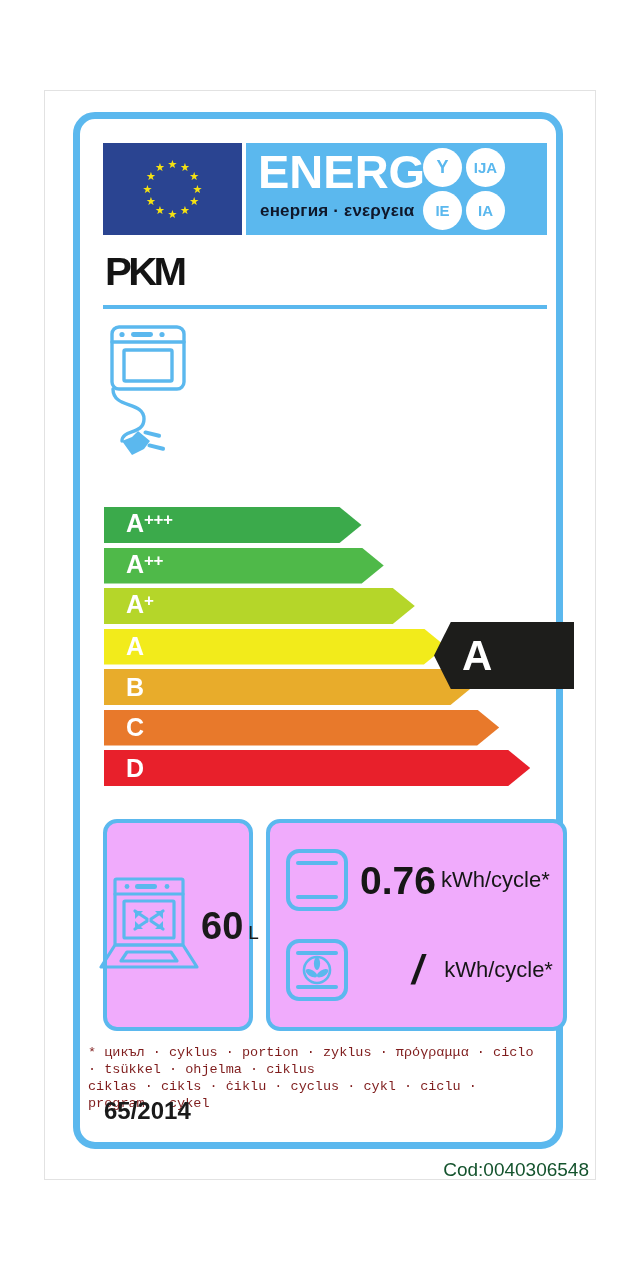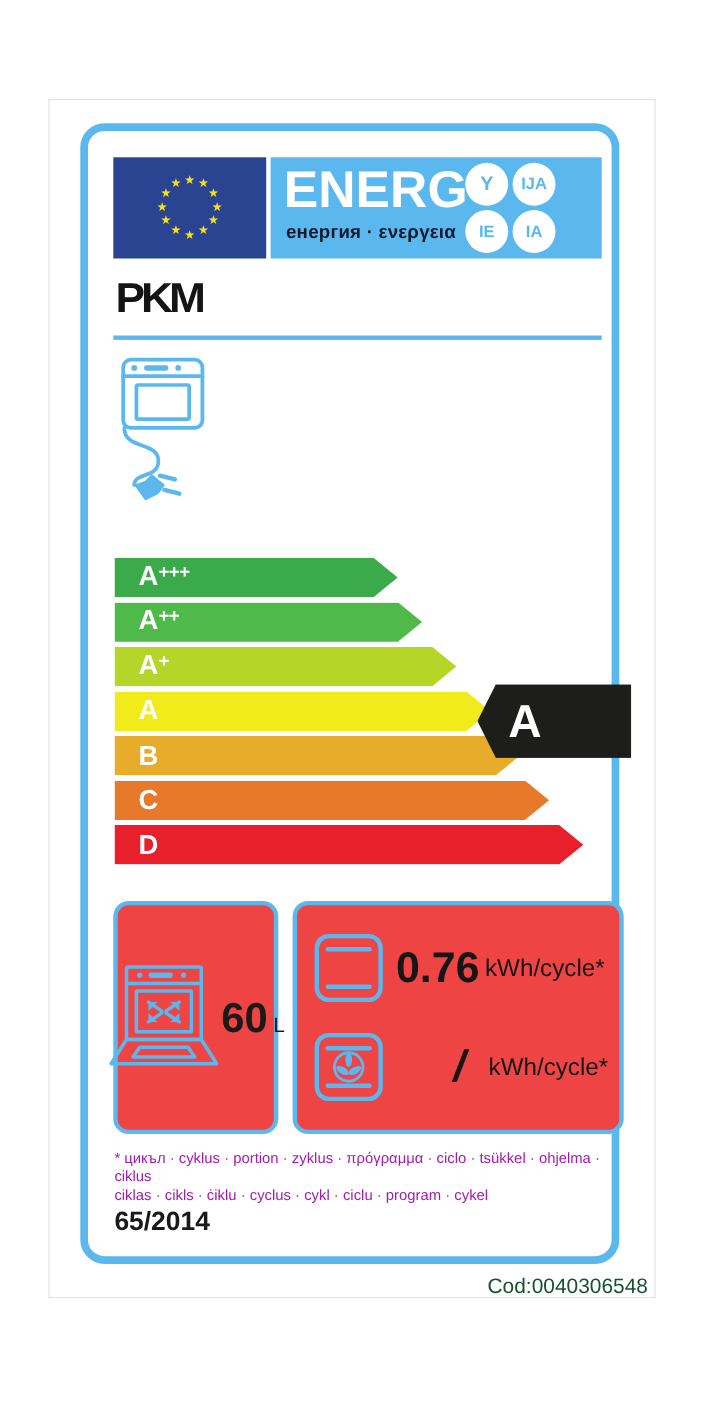--- a/index.html
+++ b/index.html
@@ -233,21 +233,21 @@
     top: 700px;
     width: 444px;
     height: 212px;
     display: flex;
     gap: 13px;
   }
   .info-box {
     border: 4px solid #5bb8ee;
     border-radius: 14px;
     position: relative;
-    background: #ef4444;
+    background: #f0abfc;
   }
   .box-volume {
     width: 150px;
     display: flex;
     flex-direction: row;
     align-items: center;
     justify-content: center;
   }
   .vol-value {
     margin-top: 8px;
@@ -298,27 +298,27 @@
     font-size: 22px;
     color: #161616;
     margin-left: 5px;
     white-space: nowrap;
     font-family: "Liberation Sans", sans-serif;
   }
 
   
   .footnote {
     position: absolute;
-    left: 24px;
+    left: 8px;
     top: 925px;
     width: 448px;
     font-size: 13.5px;
-    color: #a21caf;
+    color: #7f1d1d;
     line-height: 17px;
-    font-family: Liberation Sans, sans-serif;
+    font-family: Liberation Mono, monospace;
   }
   .regulation {
     position: absolute;
     left: 24px;
     top: 978px;
     font-size: 24px;
     font-weight: bold;
     color: #1a1a1a;
     font-family: "Liberation Sans", sans-serif;
   }

